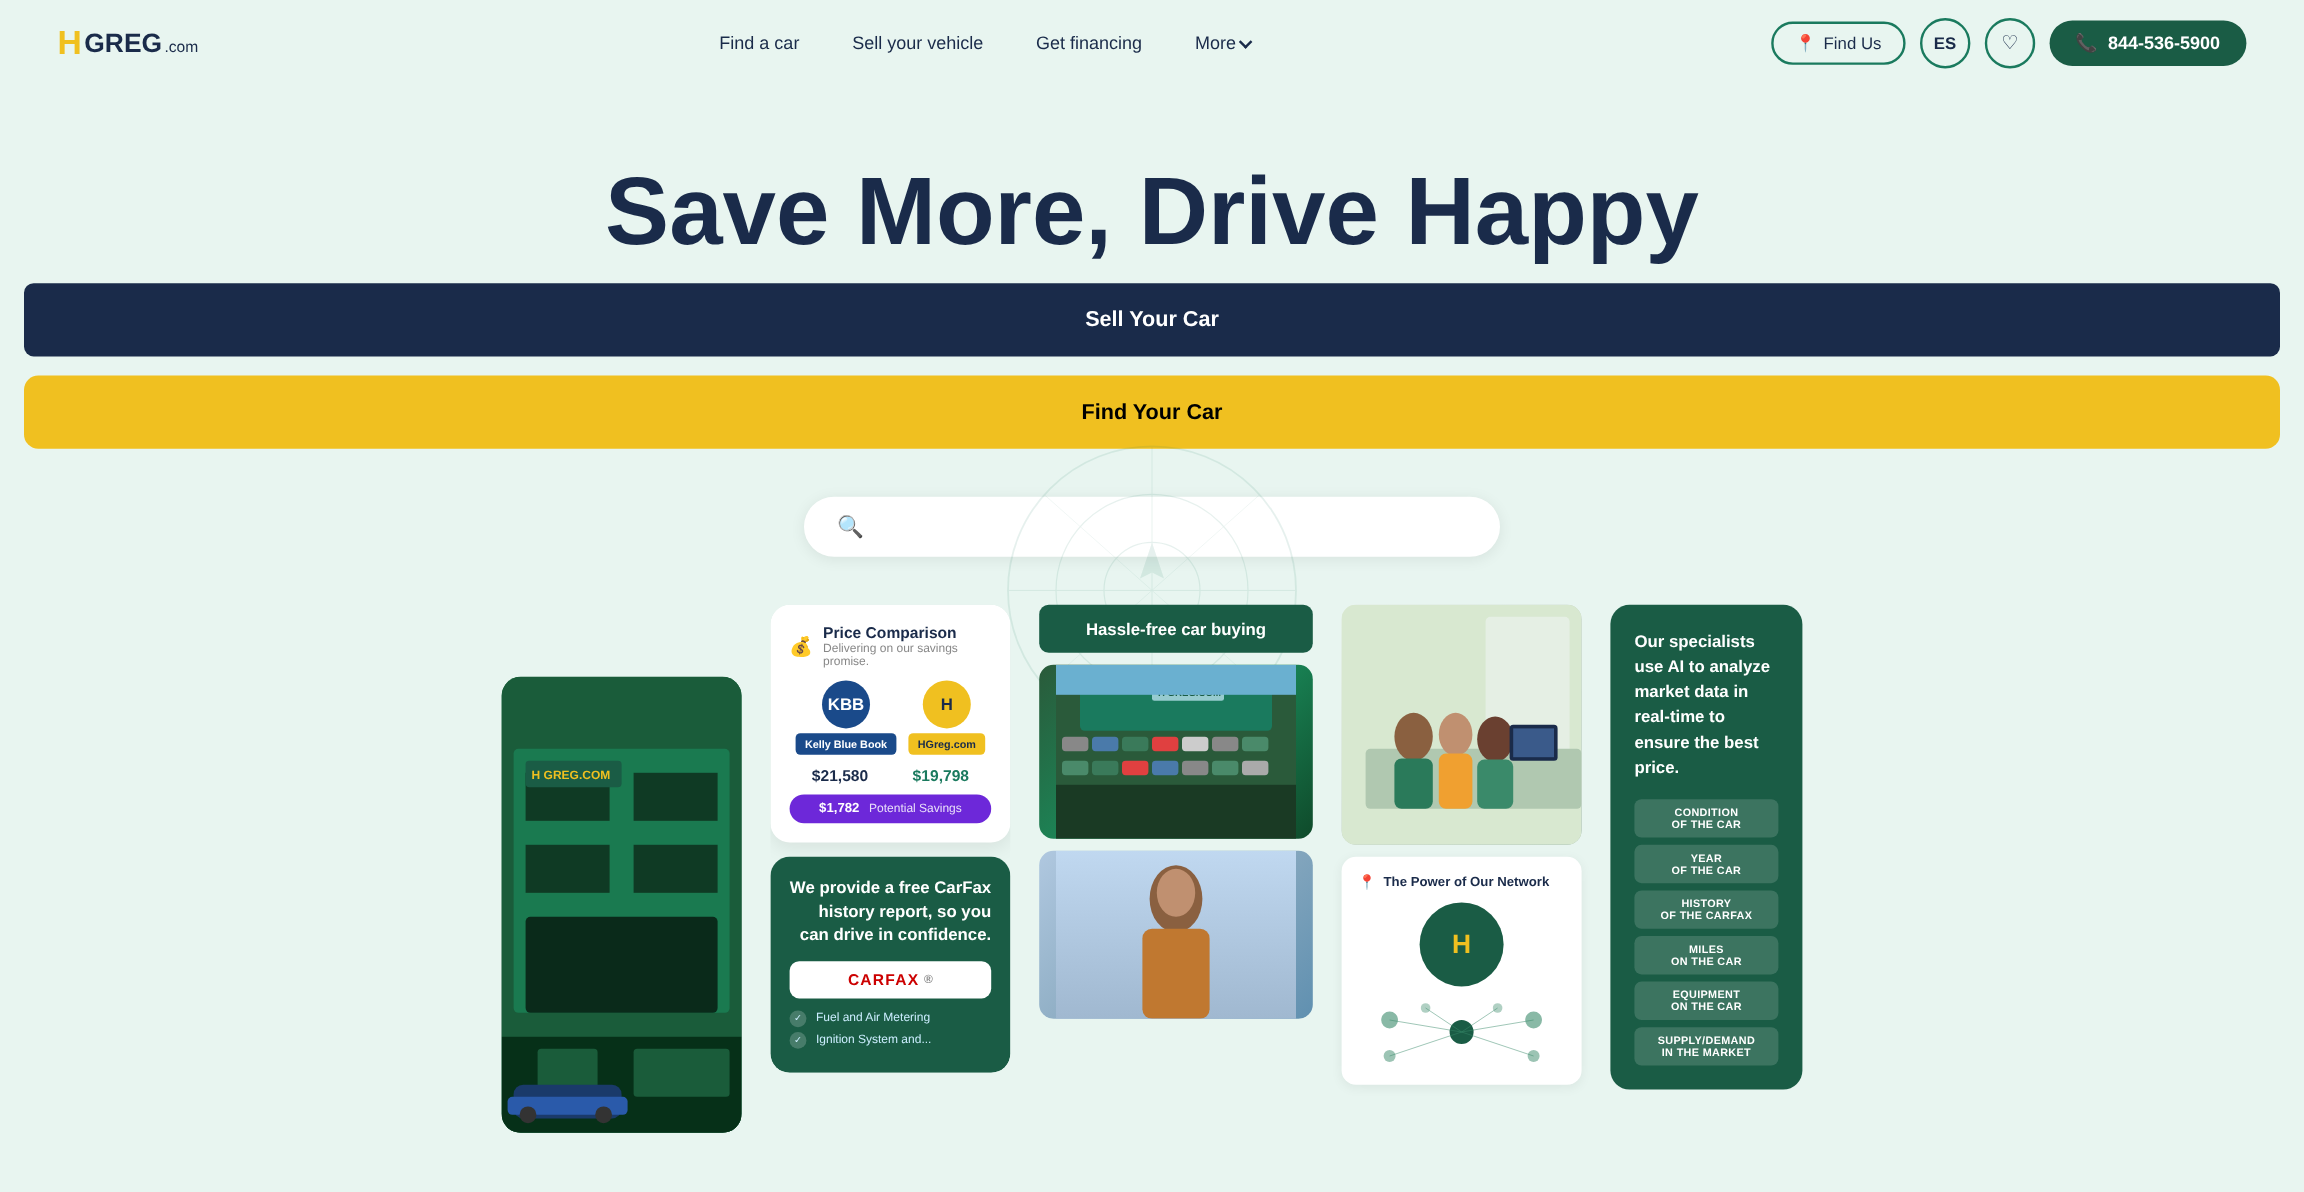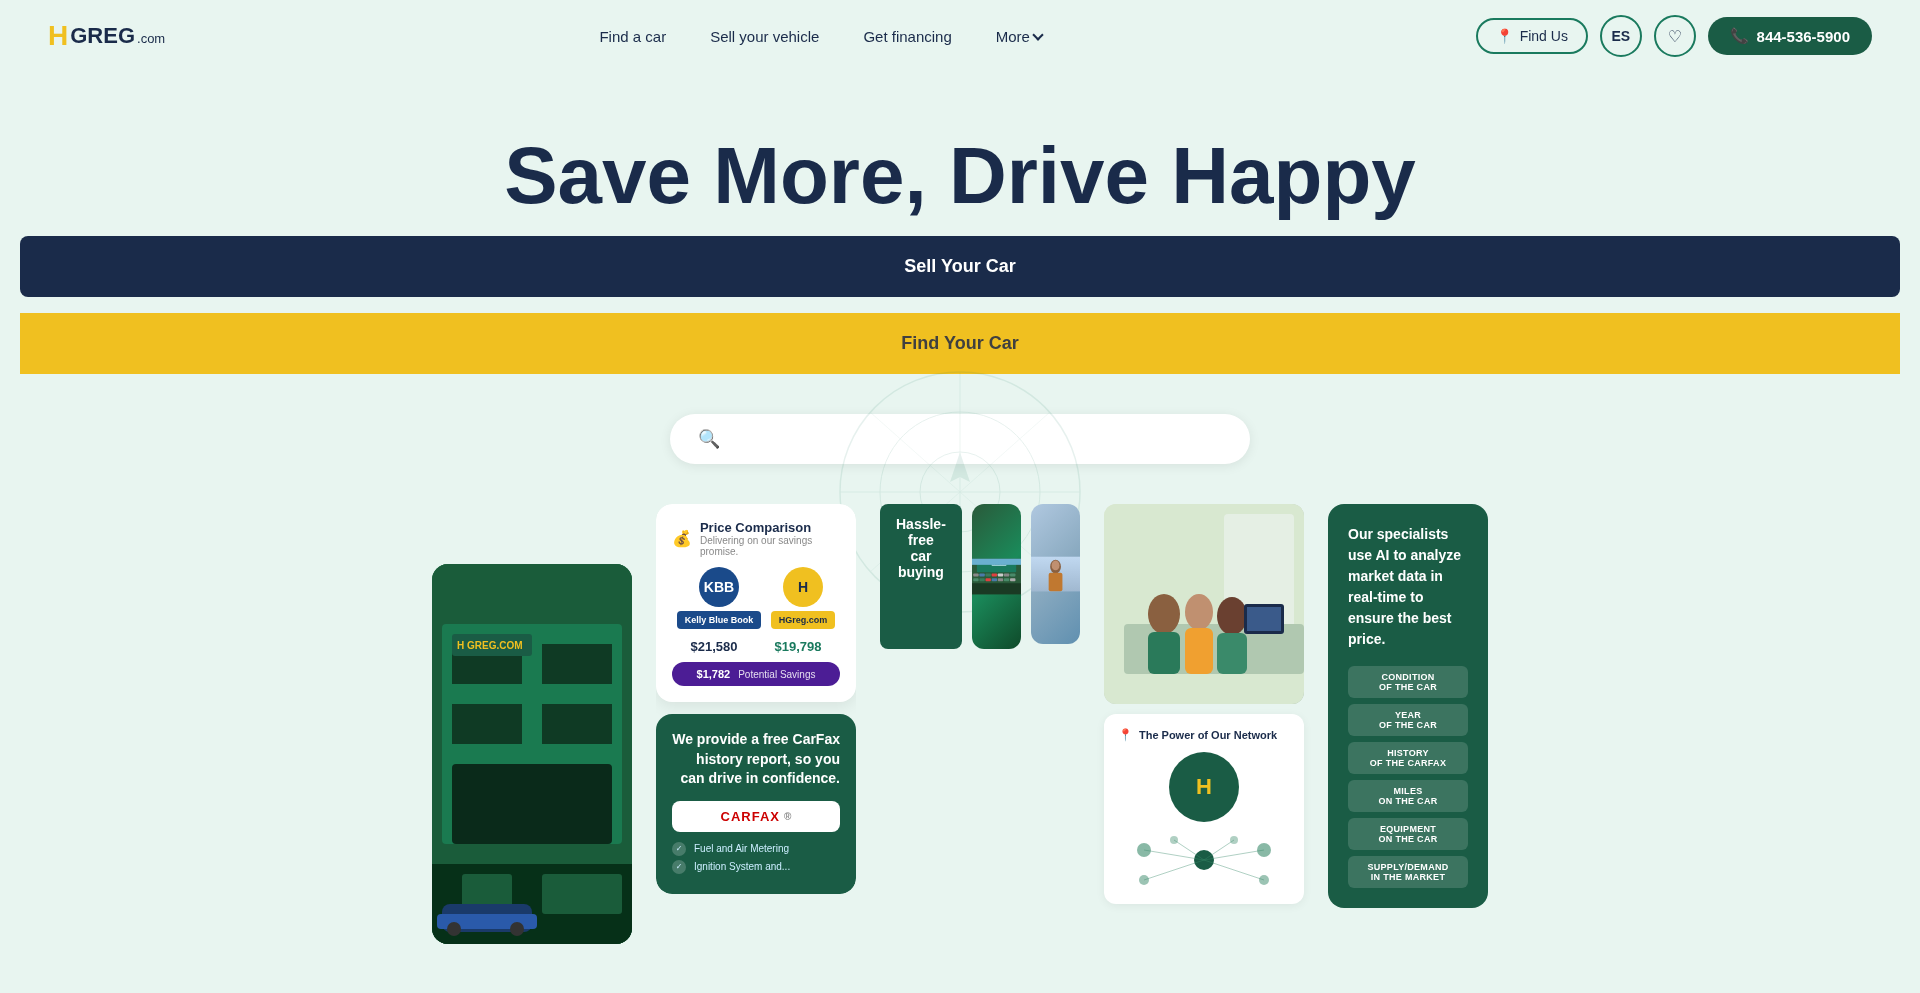--- a/index.html
+++ b/index.html
@@ -151,23 +151,23 @@
       color: white;
       border: none;
       border-radius: 8px;
       padding: 20px 60px;
       font-size: 18px;
       font-weight: 600;
       cursor: pointer;
     }
     .btn-find {
       background: #f0c020;
-      color: #404040;
+      color: #000000;
       border: none;
-      border-radius: 0;
+      border-radius: 12px;
       padding: 20px 60px;
       font-size: 18px;
       font-weight: 700;
       cursor: pointer;
     }
 
     
     .search-bar-wrap {
       display: flex;
       justify-content: center;
@@ -291,21 +291,21 @@
       justify-content: space-around;
       margin: 8px 0;
     }
     .pc-price {
       font-size: 13px;
       font-weight: 700;
       color: #1a2b4a;
       text-align: center;
     }
     .pc-savings {
-      background: #4c1d95;
+      background: #6d28d9;
       color: white;
       border-radius: 20px;
       padding: 6px 12px;
       font-size: 11px;
       font-weight: 700;
       text-align: center;
       display: flex;
       justify-content: center;
       gap: 8px;
       align-items: center;
@@ -353,23 +353,23 @@
       background: rgba(255,255,255,0.2);
       display: flex;
       align-items: center;
       justify-content: center;
       font-size: 8px;
     }
 
     
     .card-hassle {
       display: flex;
-      flex-direction: row;
+      flex-direction: column;
       gap: 10px;
-      width: 200px;
+      width: 228px;
       flex-shrink: 0;
     }
     .hassle-label {
       background: #1a5c45;
       color: white;
       border-radius: 8px;
       padding: 12px 16px;
       font-size: 14px;
       font-weight: 600;
       text-align: center;

